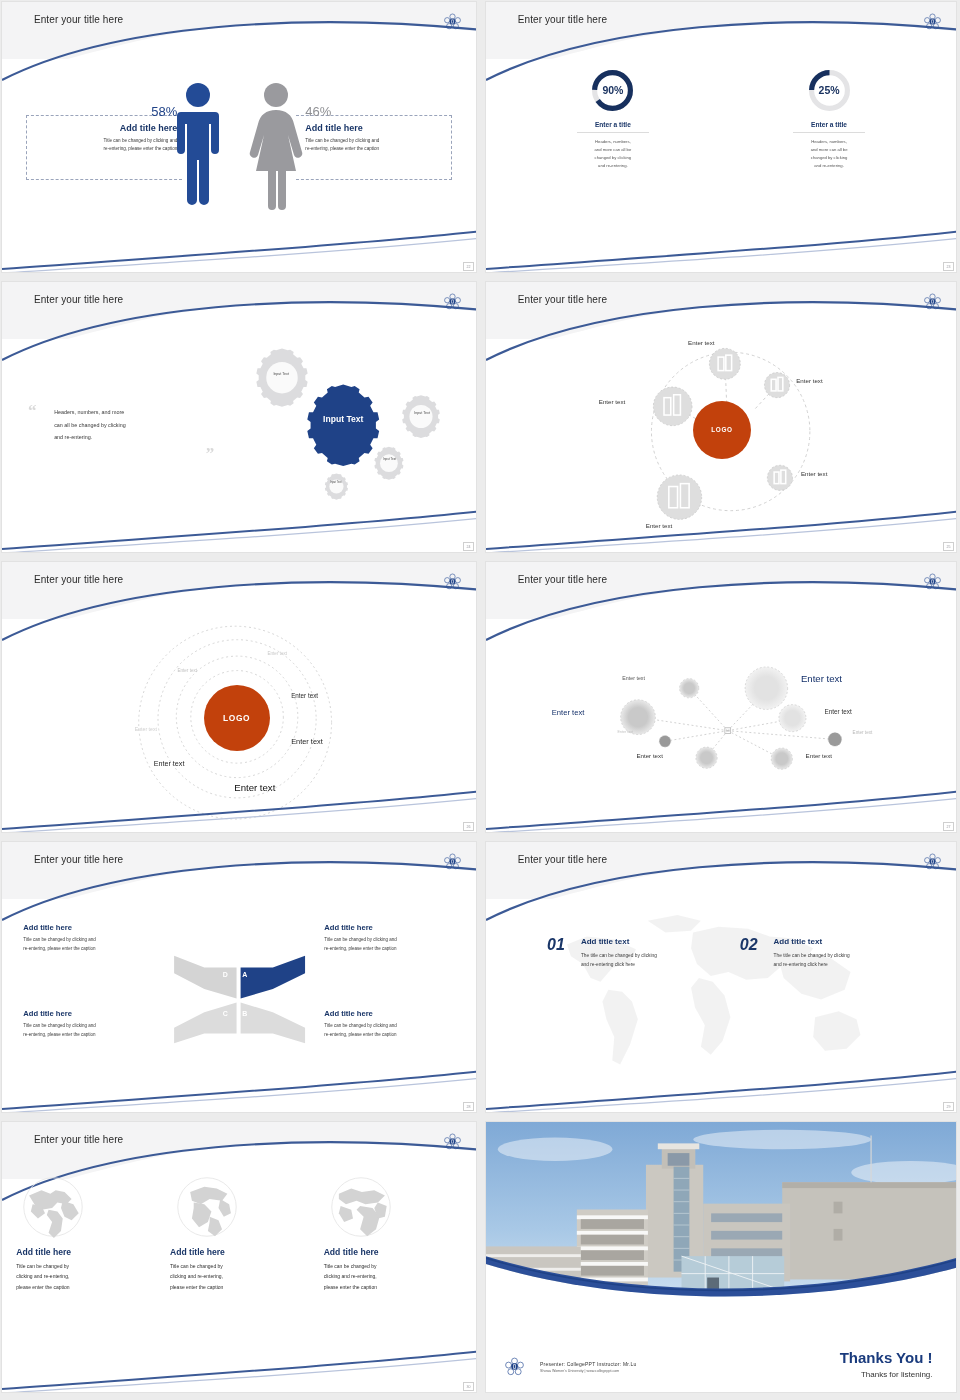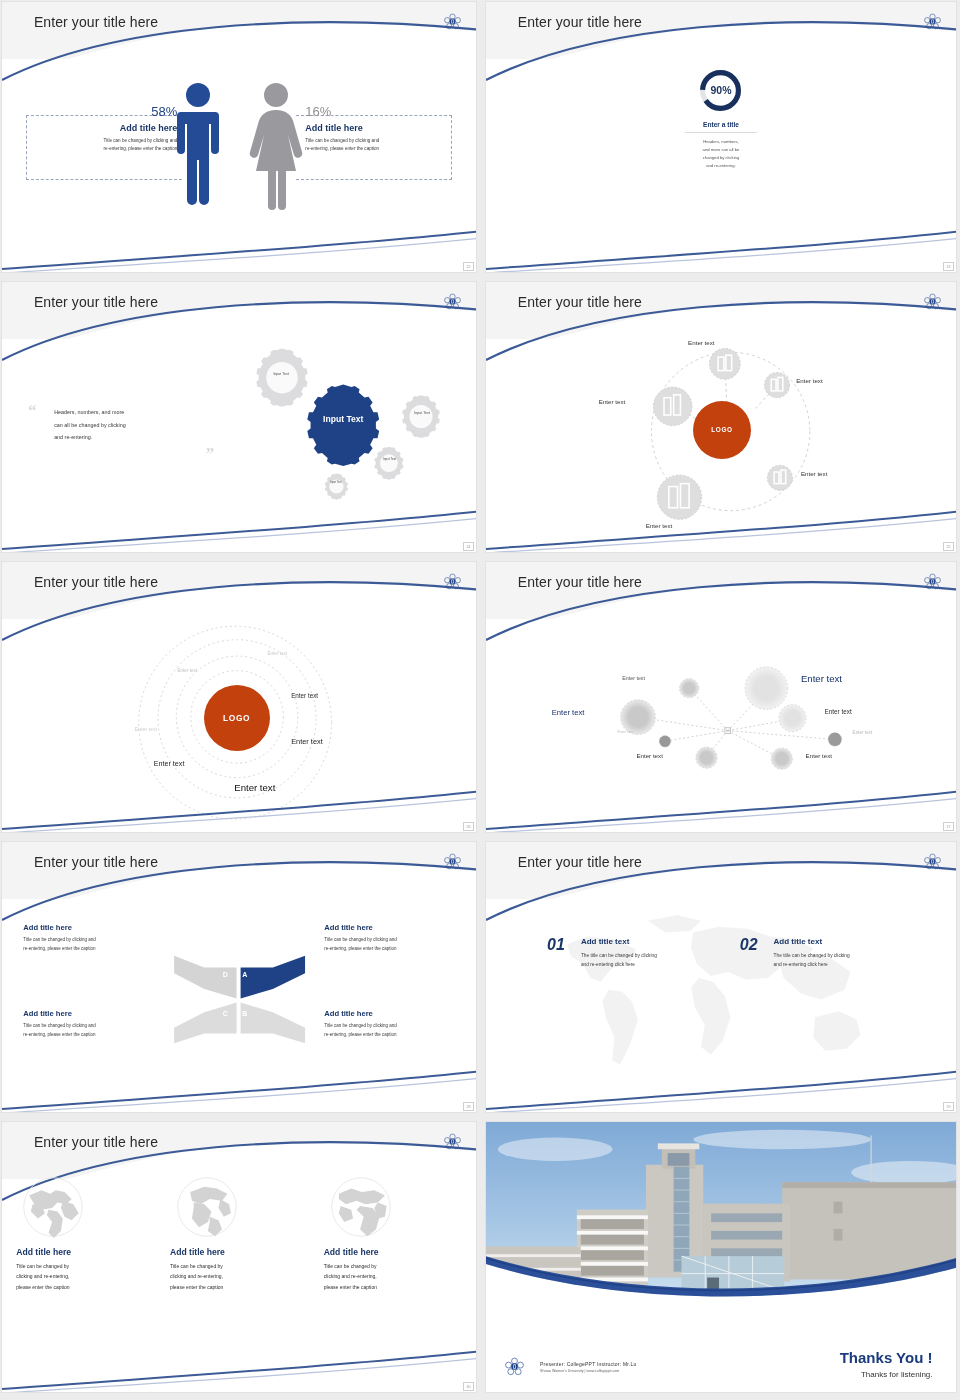--- a/index.html
+++ b/index.html
@@ -30,21 +30,21 @@
   .hdrband{
     position:absolute;left:0;top:0;width:100%;height:21%;
     background:#f4f4f5;
   }
   .hdrcurve{
     position:absolute;left:0;top:0;width:100%;height:32%;
     overflow:hidden; pointer-events:none;
   }
   .s-title{
     position:absolute;left:4.2%;top:4.5%;
-    font-size:14px;color:#2a2a2a;letter-spacing:.1px;
+    font-size:10px;color:#2a2a2a;letter-spacing:.1px;
     white-space:nowrap;z-index:6;padding-left:12px;
   }
   .crest{
     position:absolute;right:3.2%;top:4%;
     width:17px;height:17px;z-index:6;
   }
   .pageno{
     position:absolute;right:2px;bottom:1px;
     width:11px;height:9px;border:1px solid #cfcfcf;background:#fff;
     font-size:3.6px;color:#9a9aa0;text-align:center;line-height:8px;
@@ -171,21 +171,21 @@
     <div class="dashbox" style="left:62%;top:42%;width:33%;height:24%;border-left:none;"></div>
 
     <div class="s1col l">
       <div class="pct blue">58%</div>
       <div class="s1h">Add title here</div>
       <div class="s1p">Title can be changed by clicking and</div>
       <div class="s1p" style="margin-top:0">re-entering, please enter the caption</div>
     </div>
 
     <div class="s1col r">
-      <div class="pct gray">16%</div>
+      <div class="pct gray">46%</div>
       <div class="s1h">Add title here</div>
       <div class="s1p">Title can be changed by clicking and</div>
       <div class="s1p" style="margin-top:0">re-entering, please enter the caption</div>
     </div>
 
     <div class="person m">
       <svg width="50" height="130" viewBox="0 0 50 130">
         <circle cx="25" cy="15" r="12" fill="#234b96"></circle>
         <path d="M8 32 h34 a4 4 0 0 1 4 4 v34 a4 4 0 0 1-8 0 v-26 h-2 v76 a5 5 0 0 1-10 0 v-40 h-2 v40 a5 5 0 0 1-10 0 v-76 h-2 v26 a4 4 0 0 1-8 0 v-34 a4 4 0 0 1 4-4 z" fill="#234b96"></path>
       </svg>
@@ -234,20 +234,37 @@
     </div>
 
     <div class="dwrap">
       <div class="dcol">
         <div class="dring">
           <svg width="47" height="47" viewBox="0 0 42 42">
             <circle cx="21" cy="21" r="16" fill="none" stroke="#e4e4e6" stroke-width="4.6"></circle>
             <circle cx="21" cy="21" r="16" fill="none" stroke="#17305e" stroke-width="4.6" stroke-dasharray="90.48 10.05" stroke-dashoffset="25.1" transform="rotate(-90 21 21)"></circle>
           </svg>
           <div class="dnum">90%</div>
+        </div>
+        <div class="dtitle">Enter a title</div>
+        <div class="dsep"></div>
+        <div class="dbody">
+          <div>Headers, numbers,</div>
+          <div>and more can all be</div>
+          <div>changed by clicking</div>
+          <div>and re-entering.</div>
+        </div>
+      </div>
+      <div class="dcol">
+        <div class="dring">
+          <svg width="47" height="47" viewBox="0 0 42 42">
+            <circle cx="21" cy="21" r="16" fill="none" stroke="#e4e4e6" stroke-width="4.6"></circle>
+            <circle cx="21" cy="21" r="16" fill="none" stroke="#17305e" stroke-width="4.6" stroke-dasharray="25.1 75.4" stroke-dashoffset="25.1" transform="rotate(-90 21 21)"></circle>
+          </svg>
+          <div class="dnum">25%</div>
         </div>
         <div class="dtitle">Enter a title</div>
         <div class="dsep"></div>
         <div class="dbody">
           <div>Headers, numbers,</div>
           <div>and more can all be</div>
           <div>changed by clicking</div>
           <div>and re-entering.</div>
         </div>
       </div>

